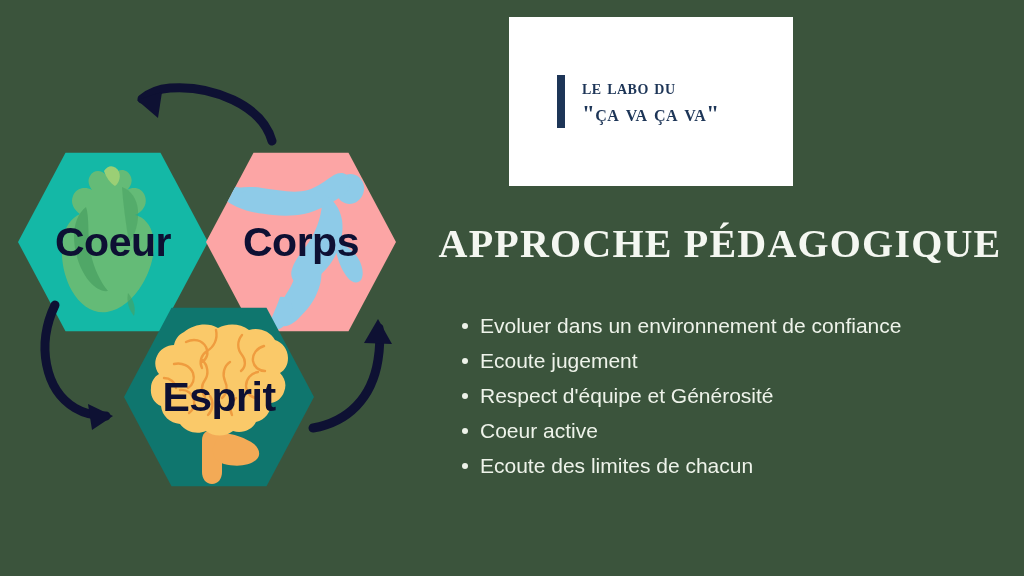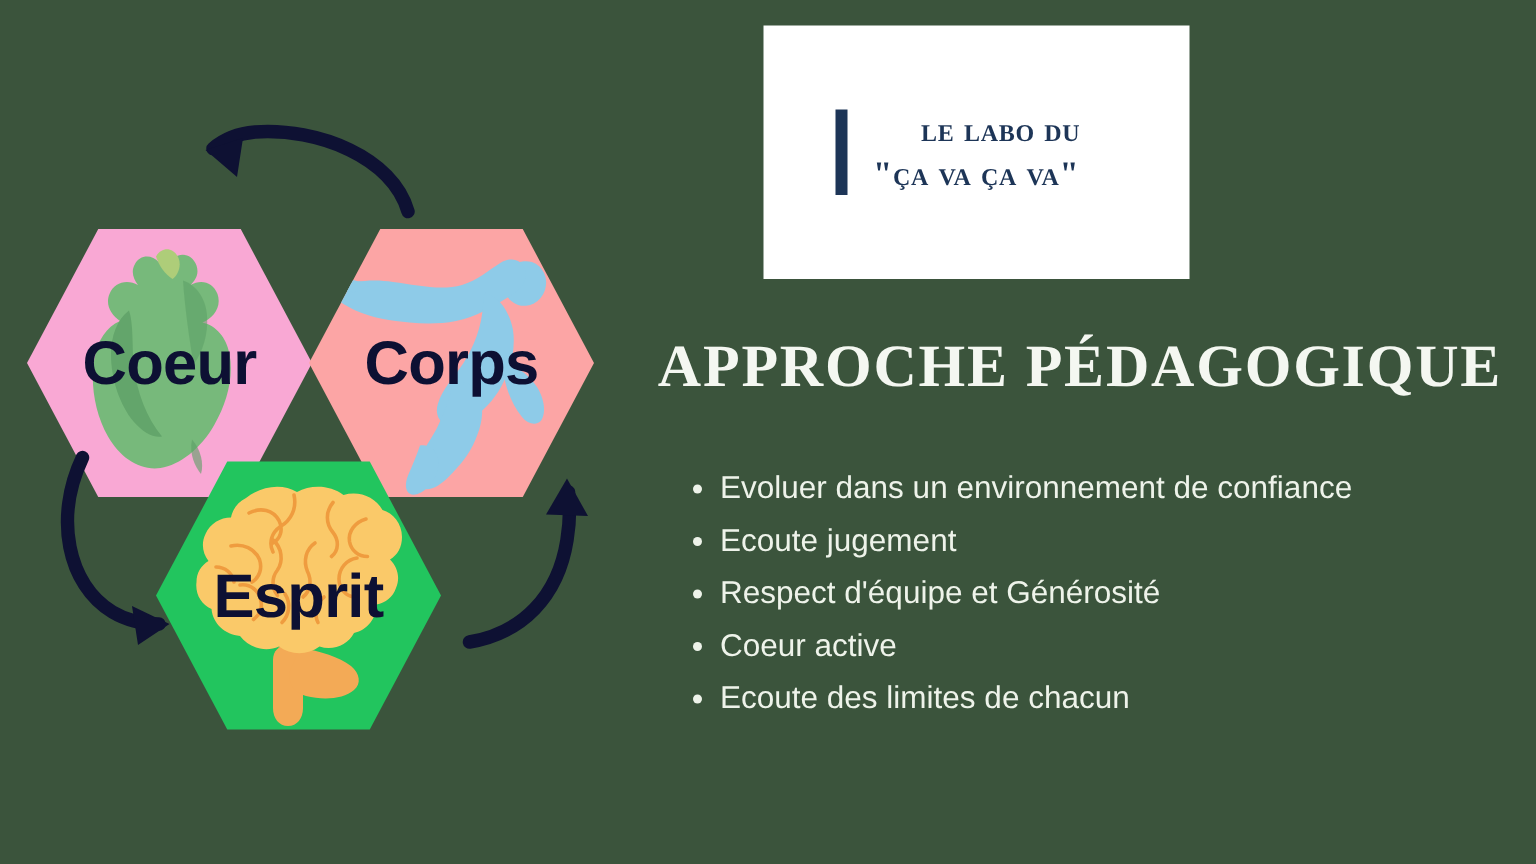--- a/index.html
+++ b/index.html
@@ -43,23 +43,23 @@
     font-size: 41px;
     letter-spacing: -0.5px;
     line-height: 1;
   }
   .hex-art {
     position: absolute;
     left: 0; top: 0;
     width: 100%; height: 100%;
     z-index: 1;
   }
-  #hex-coeur  { left: 18px;  top: 147px; background: #f9a8d4; }
+  #hex-coeur  { left: 18px;  top: 147px; background: #14b8a6; }
   #hex-corps  { left: 206px; top: 147px; background: #fca5a5; }
-  #hex-esprit { left: 104px; top: 302px; background: #22c55e; }
+  #hex-esprit { left: 124px; top: 302px; background: #0f766e; }
 
   .arrow-layer {
     position: absolute;
     left: 0; top: 0;
     width: 430px; height: 576px;
     z-index: 5;
     pointer-events: none;
   }
 
   
@@ -88,26 +88,25 @@
   #logo-text {
     display: flex;
     flex-direction: column;
     justify-content: center;
     color: #1d3557;
     font-family: "Liberation Serif", serif;
     font-weight: bold;
     letter-spacing: 0.5px;
   }
   .logo-line1 {
-    font-size: 23px;
+    font-size: 20px;
     line-height: 1.25;
     font-variant: small-caps;
     text-transform: lowercase;
     white-space: nowrap;
-    margin-left: 32px;
   }
   .logo-line2 {
     font-size: 23px;
     line-height: 1.25;
     font-variant: small-caps;
     text-transform: lowercase;
     white-space: nowrap;
   }
 
   

